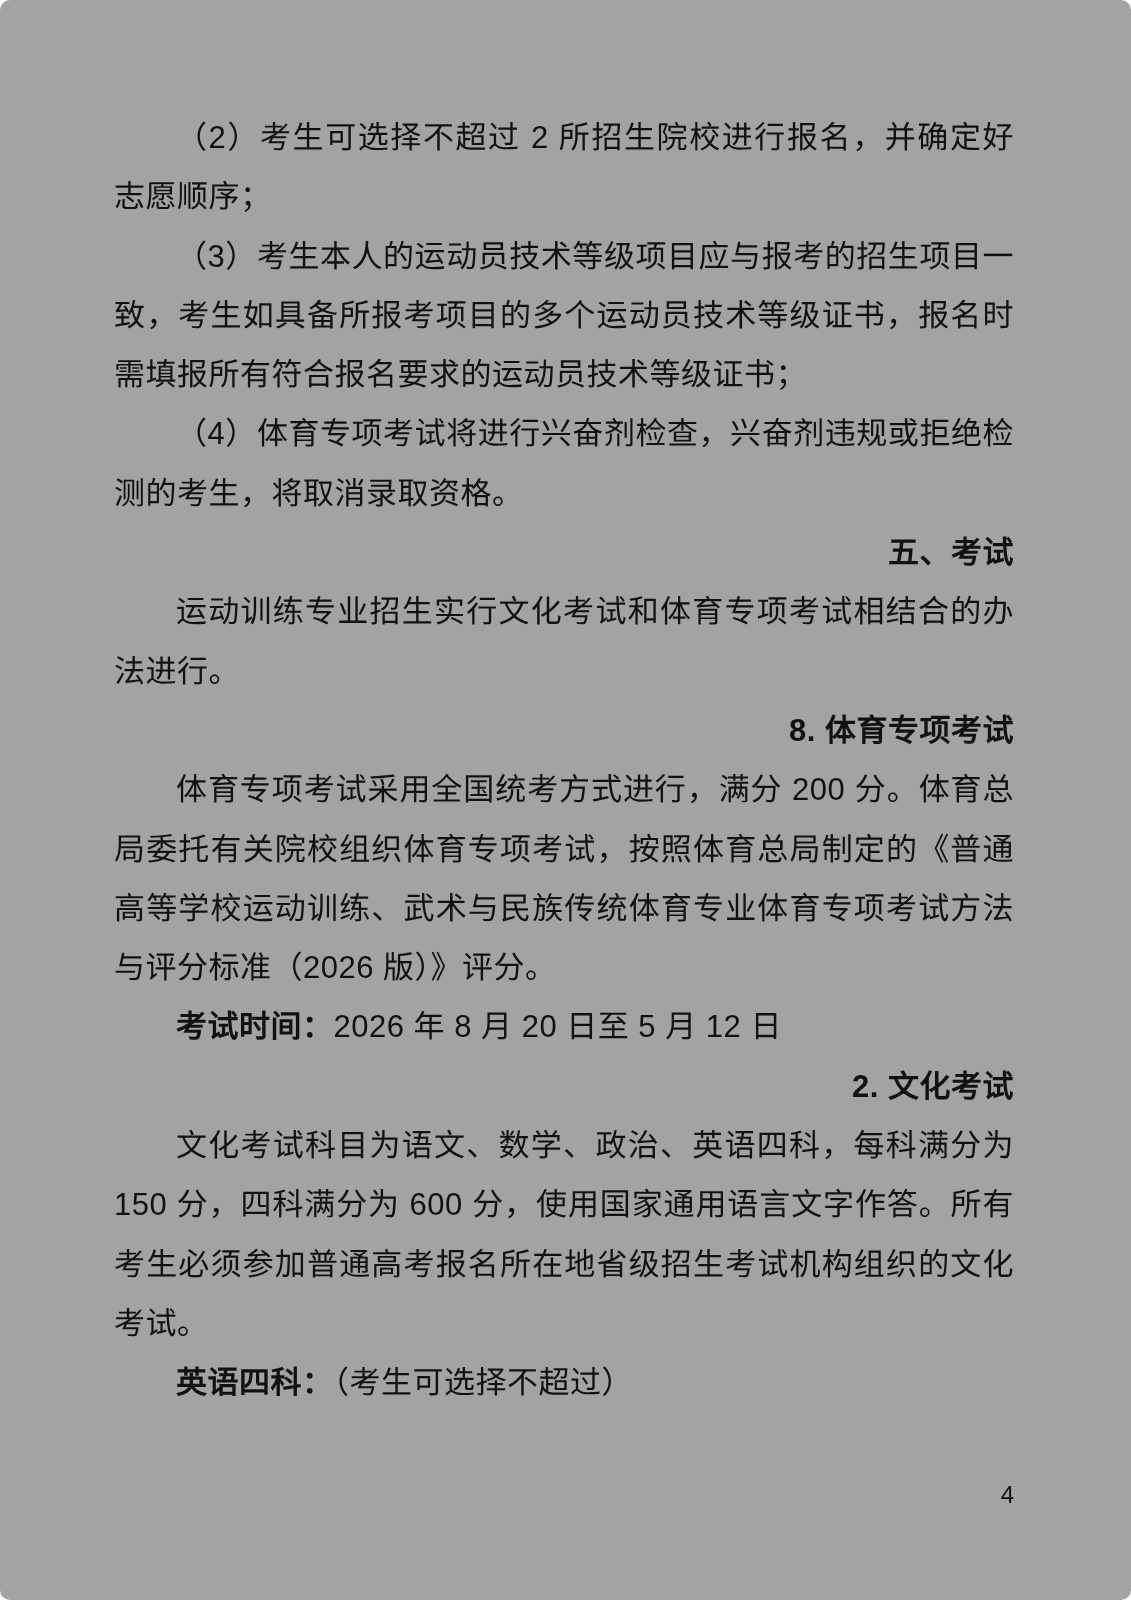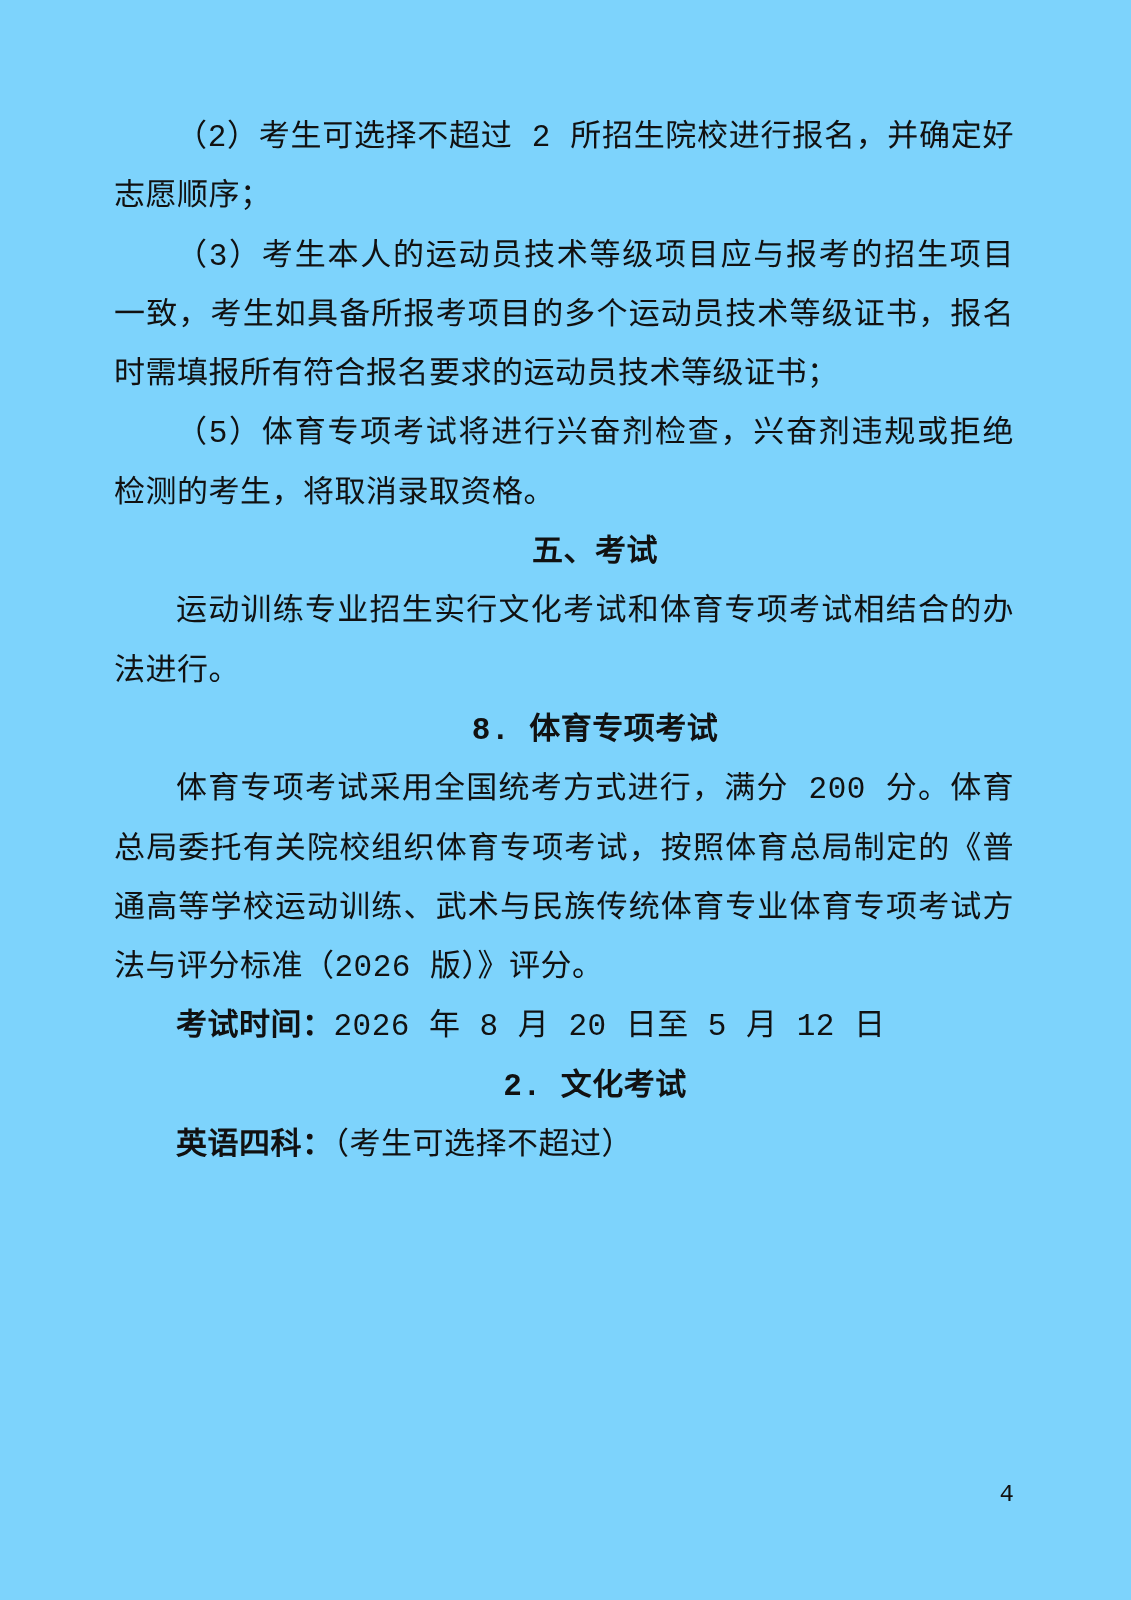--- a/index.html
+++ b/index.html
@@ -4,46 +4,47 @@
 <style>
   html, body {
     margin: 0;
     padding: 0;
     background: #ffffff;
   }
   .page {
     position: relative;
     width: 1131px;
     height: 1600px;
-    background: #7dd3fc;
+    background: #a3a3a3;
     color: #111111;
-    font-family: Liberation Mono, monospace;
+    font-family: Liberation Sans, sans-serif;
     overflow: hidden;
     box-sizing: border-box;
+    border-radius: 10px;
   }
   .content {
     position: absolute;
     left: 114px;
     top: 108px;
     width: 900px;
   }
   .para, .heading {
     margin: 0;
     padding: 0;
     font-size: 31px;
     line-height: 59.3px;
     text-indent: 2em;
     text-align: justify;
     letter-spacing: 0.5px;
     font-weight: normal;
     word-break: break-all;
   }
   .heading {
     font-weight: bold;
-    text-align: center;
+    text-align: right;
   }
   .label {
     font-weight: bold;
   }
   .page-number {
     position: absolute;
     top: 1481px;
     right: 117px;
     font-size: 24px;
     line-height: 28px;
@@ -53,34 +54,35 @@
 </head>
 <body>
 
 <div class="page">
   <div class="content">
 
     <p class="para">（2）考生可选择不超过 2 所招生院校进行报名，并确定好志愿顺序；</p>
 
     <p class="para">（3）考生本人的运动员技术等级项目应与报考的招生项目一致，考生如具备所报考项目的多个运动员技术等级证书，报名时需填报所有符合报名要求的运动员技术等级证书；</p>
 
-    <p class="para">（5）体育专项考试将进行兴奋剂检查，兴奋剂违规或拒绝检测的考生，将取消录取资格。</p>
+    <p class="para">（4）体育专项考试将进行兴奋剂检查，兴奋剂违规或拒绝检测的考生，将取消录取资格。</p>
 
     <h2 class="heading">五、考试</h2>
 
     <p class="para">运动训练专业招生实行文化考试和体育专项考试相结合的办法进行。</p>
 
     <h3 class="heading">8. 体育专项考试</h3>
 
     <p class="para">体育专项考试采用全国统考方式进行，满分 200 分。体育总局委托有关院校组织体育专项考试，按照体育总局制定的《普通高等学校运动训练、武术与民族传统体育专业体育专项考试方法与评分标准（2026 版）》评分。</p>
 
     <p class="para"><span class="label">考试时间：</span><span>2026 年 8 月 20 日至 5 月 12 日</span></p>
 
 
     <h3 class="heading">2. 文化考试</h3>
 
+    <p class="para">文化考试科目为语文、数学、政治、英语四科，每科满分为 150 分，四科满分为 600 分，使用国家通用语言文字作答。所有考生必须参加普通高考报名所在地省级招生考试机构组织的文化考试。</p>
 
     <p class="para"><span class="label">英语四科：</span><span>（考生可选择不超过）</span></p>
 
   </div>
 
   <div class="page-number">4</div>
 </div>
 
 </body></html>

